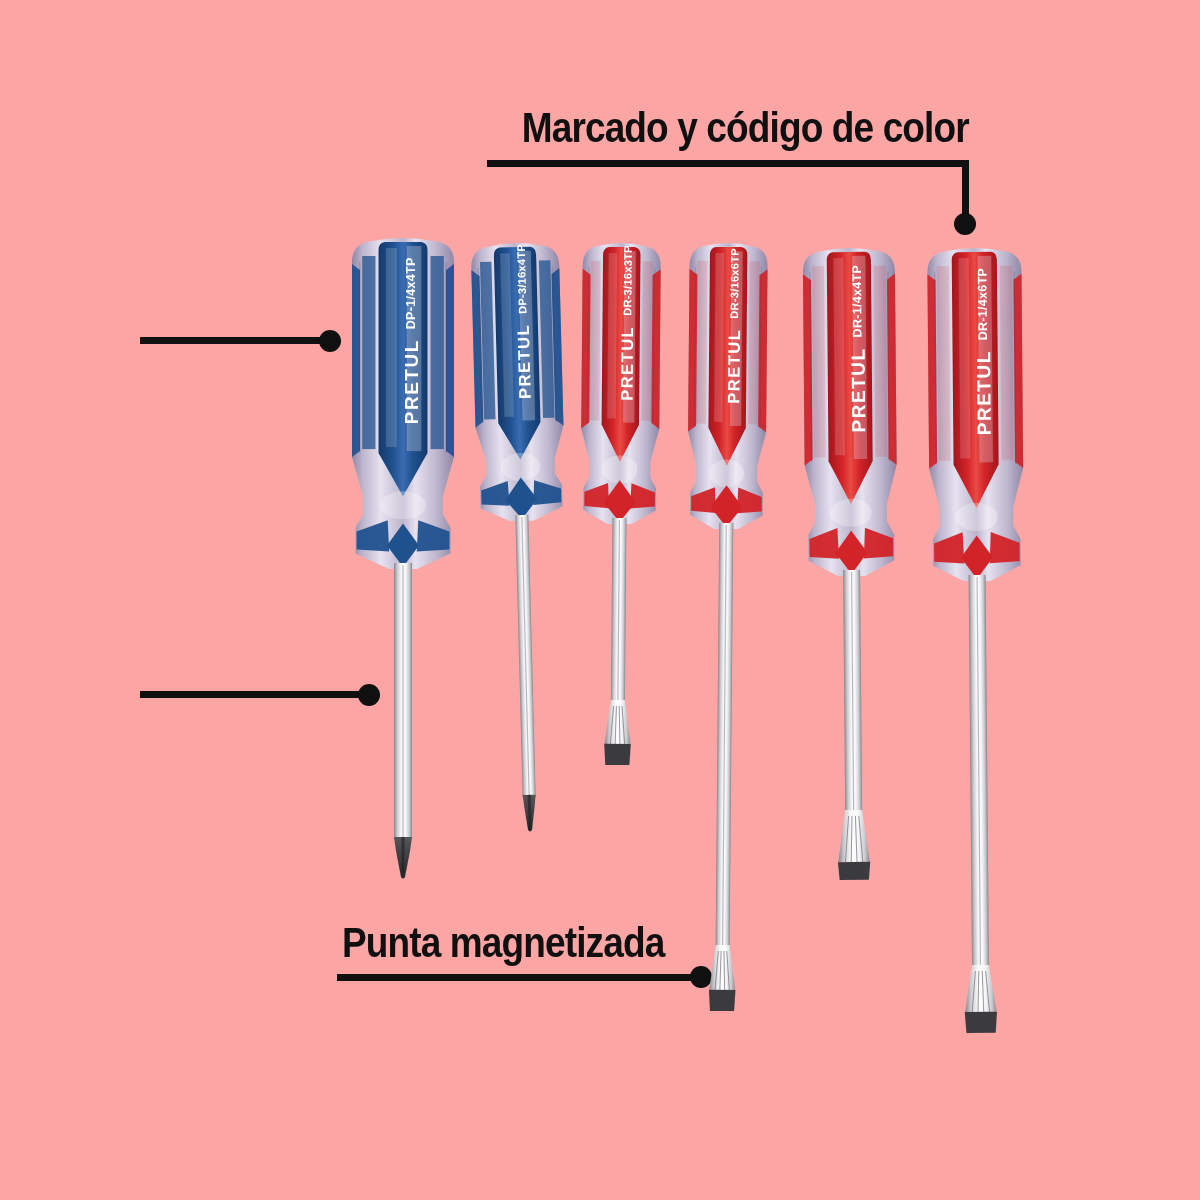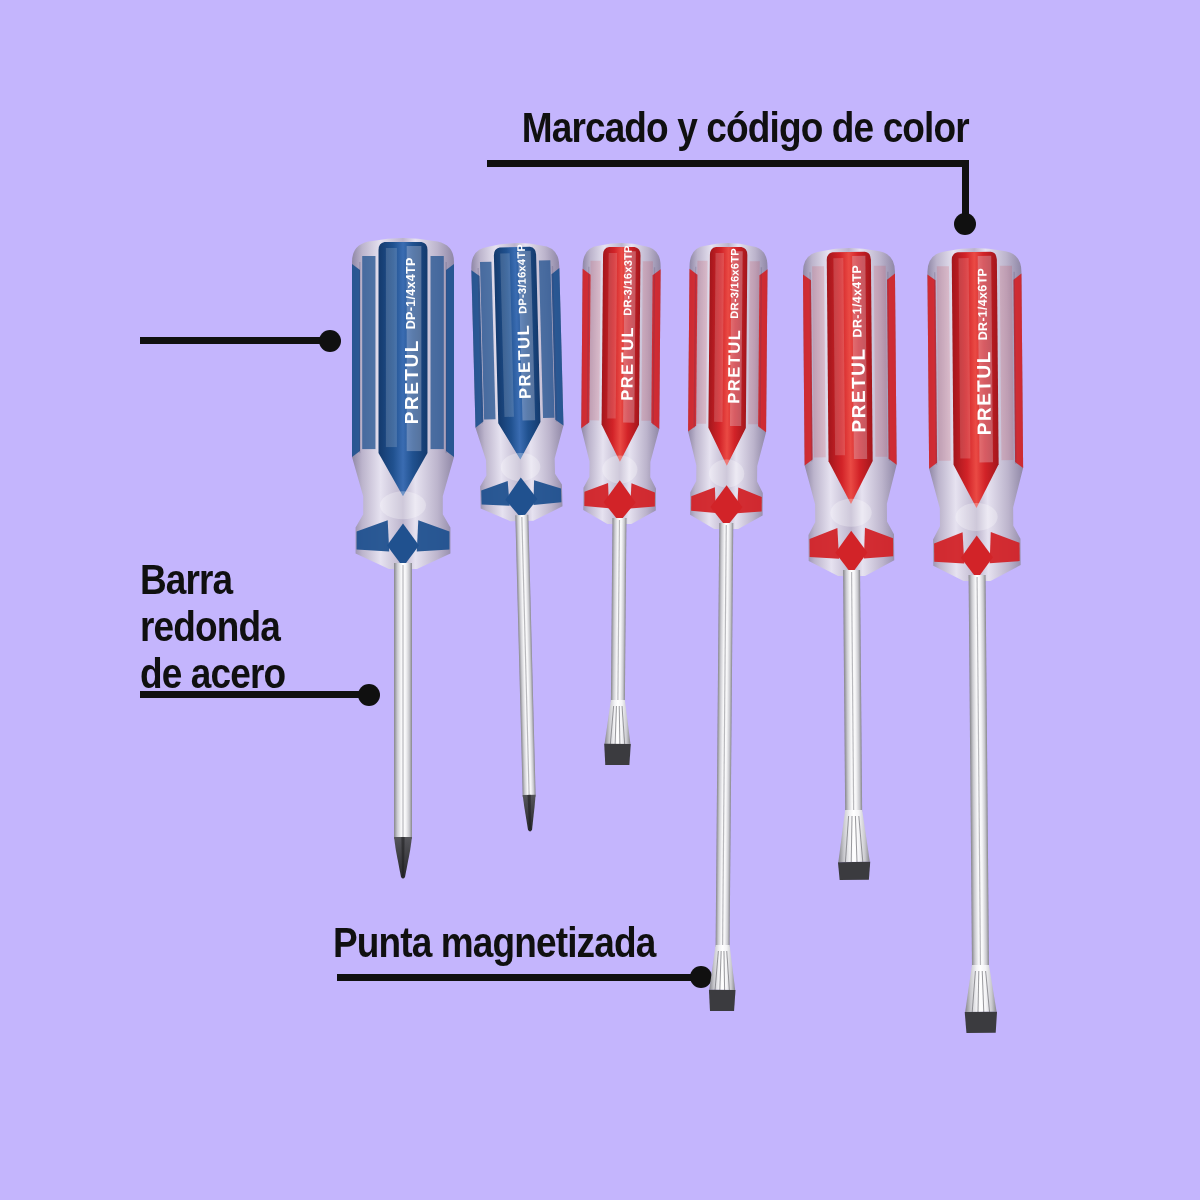--- a/index.html
+++ b/index.html
@@ -1,43 +1,40 @@
 <!DOCTYPE html>
 <html><head>
 <meta charset="utf-8">
 <style>
   html,body{margin:0;padding:0;background:#fff;}
   .stage{
-    position:relative;width:1200px;height:1200px;background:#c4b5fd;overflow:hidden;
+    position:relative;width:1200px;height:1200px;background:#fca5a5;overflow:hidden;
     font-family:"Liberation Sans",sans-serif;
   }
   .ann{
     position:absolute;color:#101010;font-weight:700;font-size:43px;line-height:47px;
     letter-spacing:-1px;white-space:pre-line;
   }
   .cond{display:inline-block;transform:scaleX(0.86);transform-origin:left center;}
   .cond.r{transform-origin:right center;}
   #ann-marcado{top:104px;right:231px;text-align:right;}
   #ann-mango{top:240px;left:140px;}
   #ann-barra{top:556px;left:140px;}
-  #ann-punta{top:919px;left:333px;}
+  #ann-punta{top:919px;left:342px;}
   .cline{position:absolute;background:#101010;}
   .cdot{position:absolute;width:22px;height:22px;border-radius:50%;background:#101010;}
   #sd-layer{position:absolute;left:0;top:0;width:100%;height:100%;}
   #sd-layer svg{position:absolute;}
 </style>
 </head>
 <body>
 
 <div class="stage">
 
   <div class="ann" id="ann-marcado"><span class="cond r">Marcado y código de color</span></div>
-  <div class="ann" id="ann-barra"><span class="cond">Barra
-redonda
-de acero</span></div>
   <div class="ann" id="ann-punta"><span class="cond">Punta magnetizada</span></div>
 
   <div class="cline" style="left:487px;top:160px;width:482px;height:7px;"></div>
   <div class="cline" style="left:962px;top:160px;width:7px;height:56px;"></div>
   <div class="cdot" style="left:954px;top:213px;"></div>
 
   <div class="cline" style="left:140px;top:337px;width:182px;height:7px;"></div>
   <div class="cdot" style="left:319px;top:330px;"></div>
 
   <div class="cline" style="left:140px;top:691px;width:222px;height:7px;"></div>

